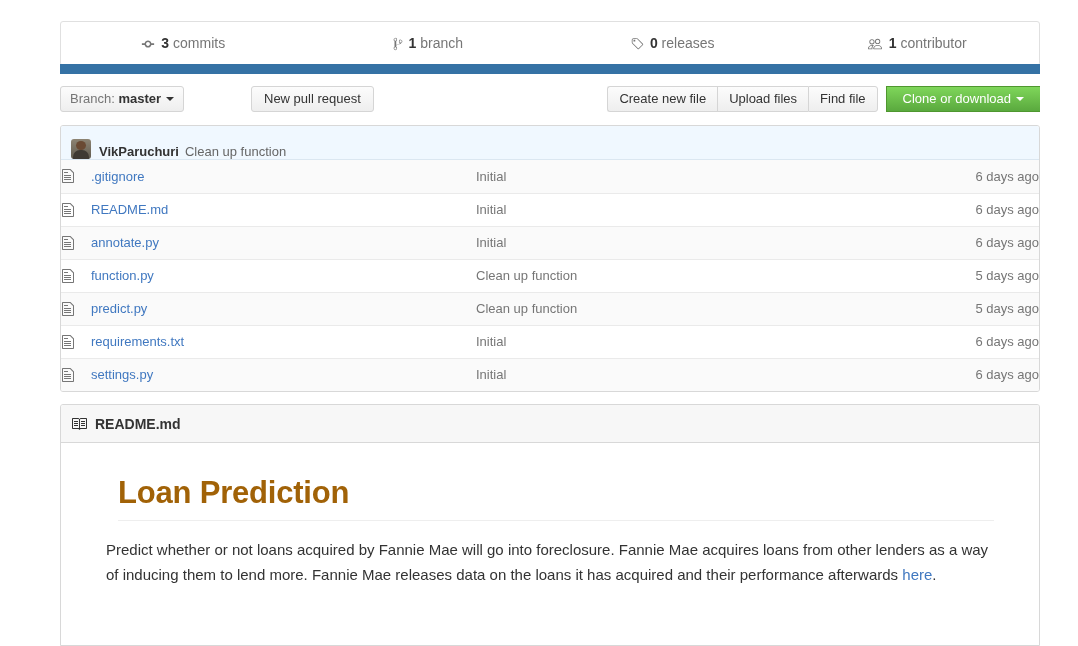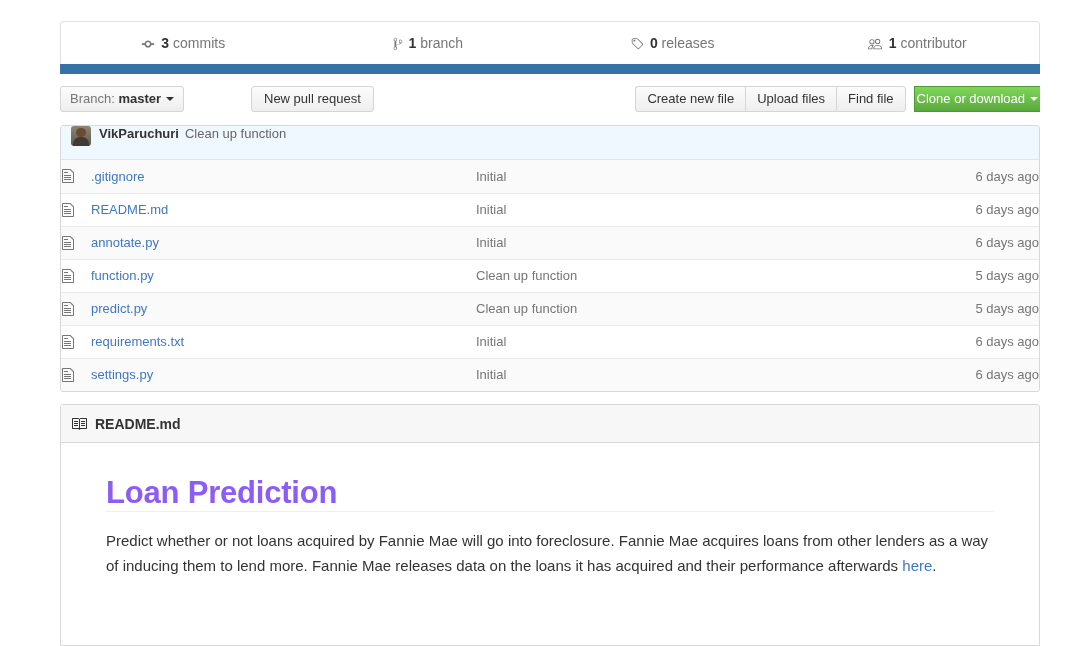--- a/index.html
+++ b/index.html
@@ -63,32 +63,32 @@
 
   .btn-group { position: absolute; right: 0; top: 0; display: flex; }
   .btn-group .btn { border-radius: 0; border-right-width: 0; }
   .btn-group .btn.first { border-radius: 3px 0 0 3px; }
   .btn-group .btn.last { border-radius: 0 3px 3px 0; border-right-width: 1px; }
   .btn-clone {
     margin-left: 8px; border-radius: 3px;
     color: #fff; border-color: #4f972f;
     background-image: linear-gradient(#7fd65a, #5aa93e);
     background-color: #60b044;
-    padding: 0 2px;
+    padding: 0 16px;
   }
   .btn-clone .caret { border-top-color: #fff; }
 
   
   .file-box {
     position: absolute; left: 60px; top: 125px; width: 980px;
     border: 1px solid #d8d8d8; border-radius: 3px; overflow: hidden;
     background: #fff;
   }
   .commit-bar {
-    display: flex; align-items: flex-start;
+    display: flex; align-items: flex-end;
     height: 34px; padding: 0 10px;
     background: #f0f8ff; border-bottom: 1px solid #dbe7f1;
     font-size: 13px; color: #767676;
   }
   .avatar {
     width: 20px; height: 20px; border-radius: 3px; margin-right: 8px;
     position: relative; overflow: hidden; flex: none;
     background: linear-gradient(#8d8473, #5f5a4e);
   }
   .avatar::before {
@@ -126,23 +126,23 @@
   }
   .readme-head {
     display: flex; align-items: center; height: 38px; padding: 0 10px;
     background: #f7f7f7; border-bottom: 1px solid #d8d8d8;
     font-size: 14px; font-weight: bold; color: #333;
   }
   .readme-head .bicon { margin-right: 8px; display: block; }
   .readme-head .bicon svg { display: block; fill: #333; }
   .readme-body { padding: 32px 45px 0 45px; }
   .readme-body h1 {
-    margin: 0 0 12px 0; font-size: 31px; font-weight: bold;
-    color: #8b5cf6; letter-spacing: -0.2px;
-    padding-bottom: 0; border-bottom: 1px solid #eeeeee;
+    margin: 0 0 12px 12px; font-size: 31px; font-weight: bold;
+    color: #a16207; letter-spacing: -0.2px;
+    padding-bottom: 9px; border-bottom: 1px solid #eeeeee;
   }
   .readme-body p {
     margin: 16px 0 0 0; font-size: 15px; line-height: 25px; color: #333;
     max-width: 890px;
   }
   .readme-body a { color: #4078c0; text-decoration: none; }
 </style>
 </head>
 <body>
 

